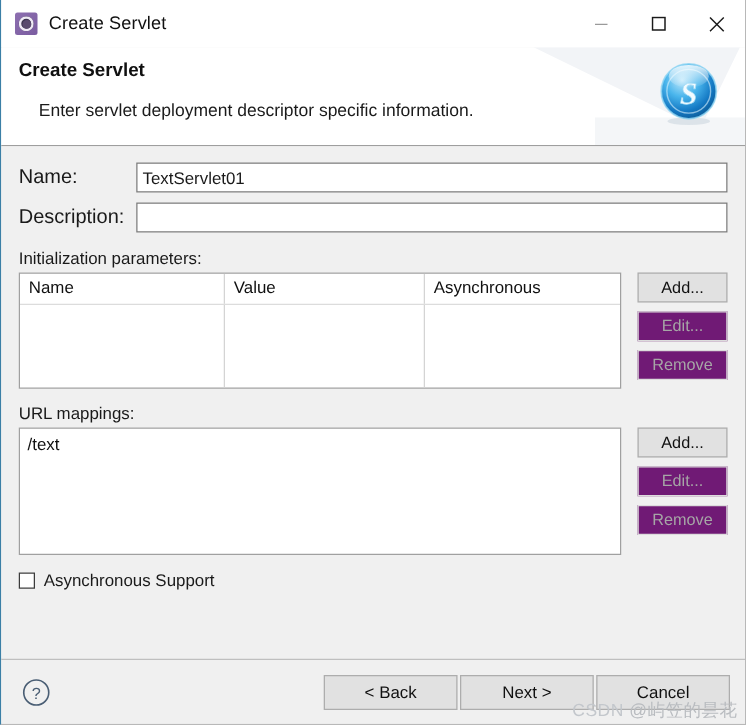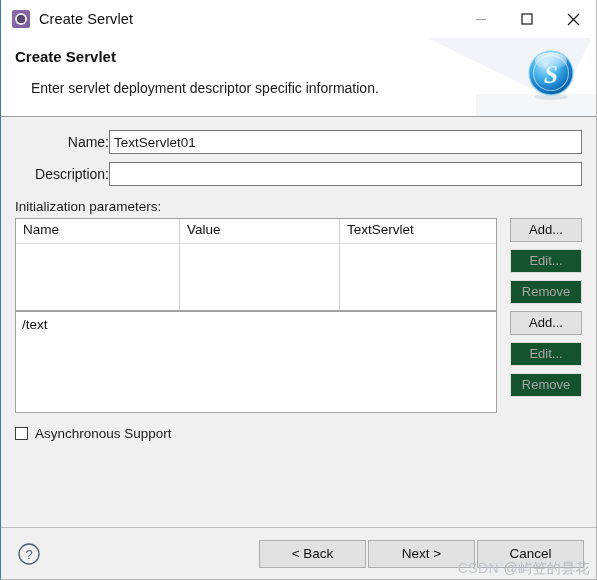--- a/index.html
+++ b/index.html
@@ -139,23 +139,22 @@
   .field-row {
     display: flex;
     align-items: center;
     height: 26px;
   }
   .field-row.name-row { margin-top: 12px; }
   .field-row.desc-row { margin-top: 6px; }
   .field-label {
     width: 94px;
     flex: 0 0 auto;
-    font-size: 14px;
-    color: #1a1a1a;
-    text-align: right;
+    font-size: 16px;
+    color: #1a1a1a;
   }
   .text-input {
     flex: 1 1 auto;
     height: 24px;
     background: #ffffff;
     border: 1px solid #7a7a7a;
     padding: 0 4px;
     font-family: "Liberation Sans", sans-serif;
     font-size: 13.5px;
     color: #1a1a1a;
@@ -237,21 +236,21 @@
     background: #e1e1e1;
     border: 1px solid #adadad;
     color: #101010;
     padding: 0;
     cursor: default;
     line-height: 22px;
   }
   .side-btn.disabled {
     color: #a6a6a6;
     border-color: #dcdcdc;
-    background: #14532d;
+    background: #701a75;
   }
 
   .check-row {
     display: flex;
     align-items: center;
     margin-top: 13px;
     gap: 7px;
   }
   .checkbox {
     width: 13px; height: 13px;
@@ -382,35 +381,36 @@
       <div class="field-label">Description:</div>
       <input class="text-input" type="text" value="" style="">
     </div>
 
     <div class="section-label">Initialization parameters:</div>
     <div class="section-body">
       <div class="table-box">
         <div class="table-head">
           <div class="th c0">Name</div>
           <div class="th c1">Value</div>
-          <div class="th c2">TextServlet</div>
+          <div class="th c2">Asynchronous</div>
         </div>
         <div class="table-body">
           <div class="tcol c0"></div>
           <div class="tcol c1"></div>
           <div class="tcol c2"></div>
         </div>
       </div>
       <div class="btn-col">
         <button class="side-btn">Add...</button>
         <button class="side-btn disabled">Edit...</button>
         <button class="side-btn disabled">Remove</button>
       </div>
     </div>
 
+    <div class="section-label">URL mappings:</div>
     <div class="section-body">
       <div class="list-box">
         <div class="list-item">/text</div>
       </div>
       <div class="btn-col">
         <button class="side-btn">Add...</button>
         <button class="side-btn disabled">Edit...</button>
         <button class="side-btn disabled">Remove</button>
       </div>
     </div>

